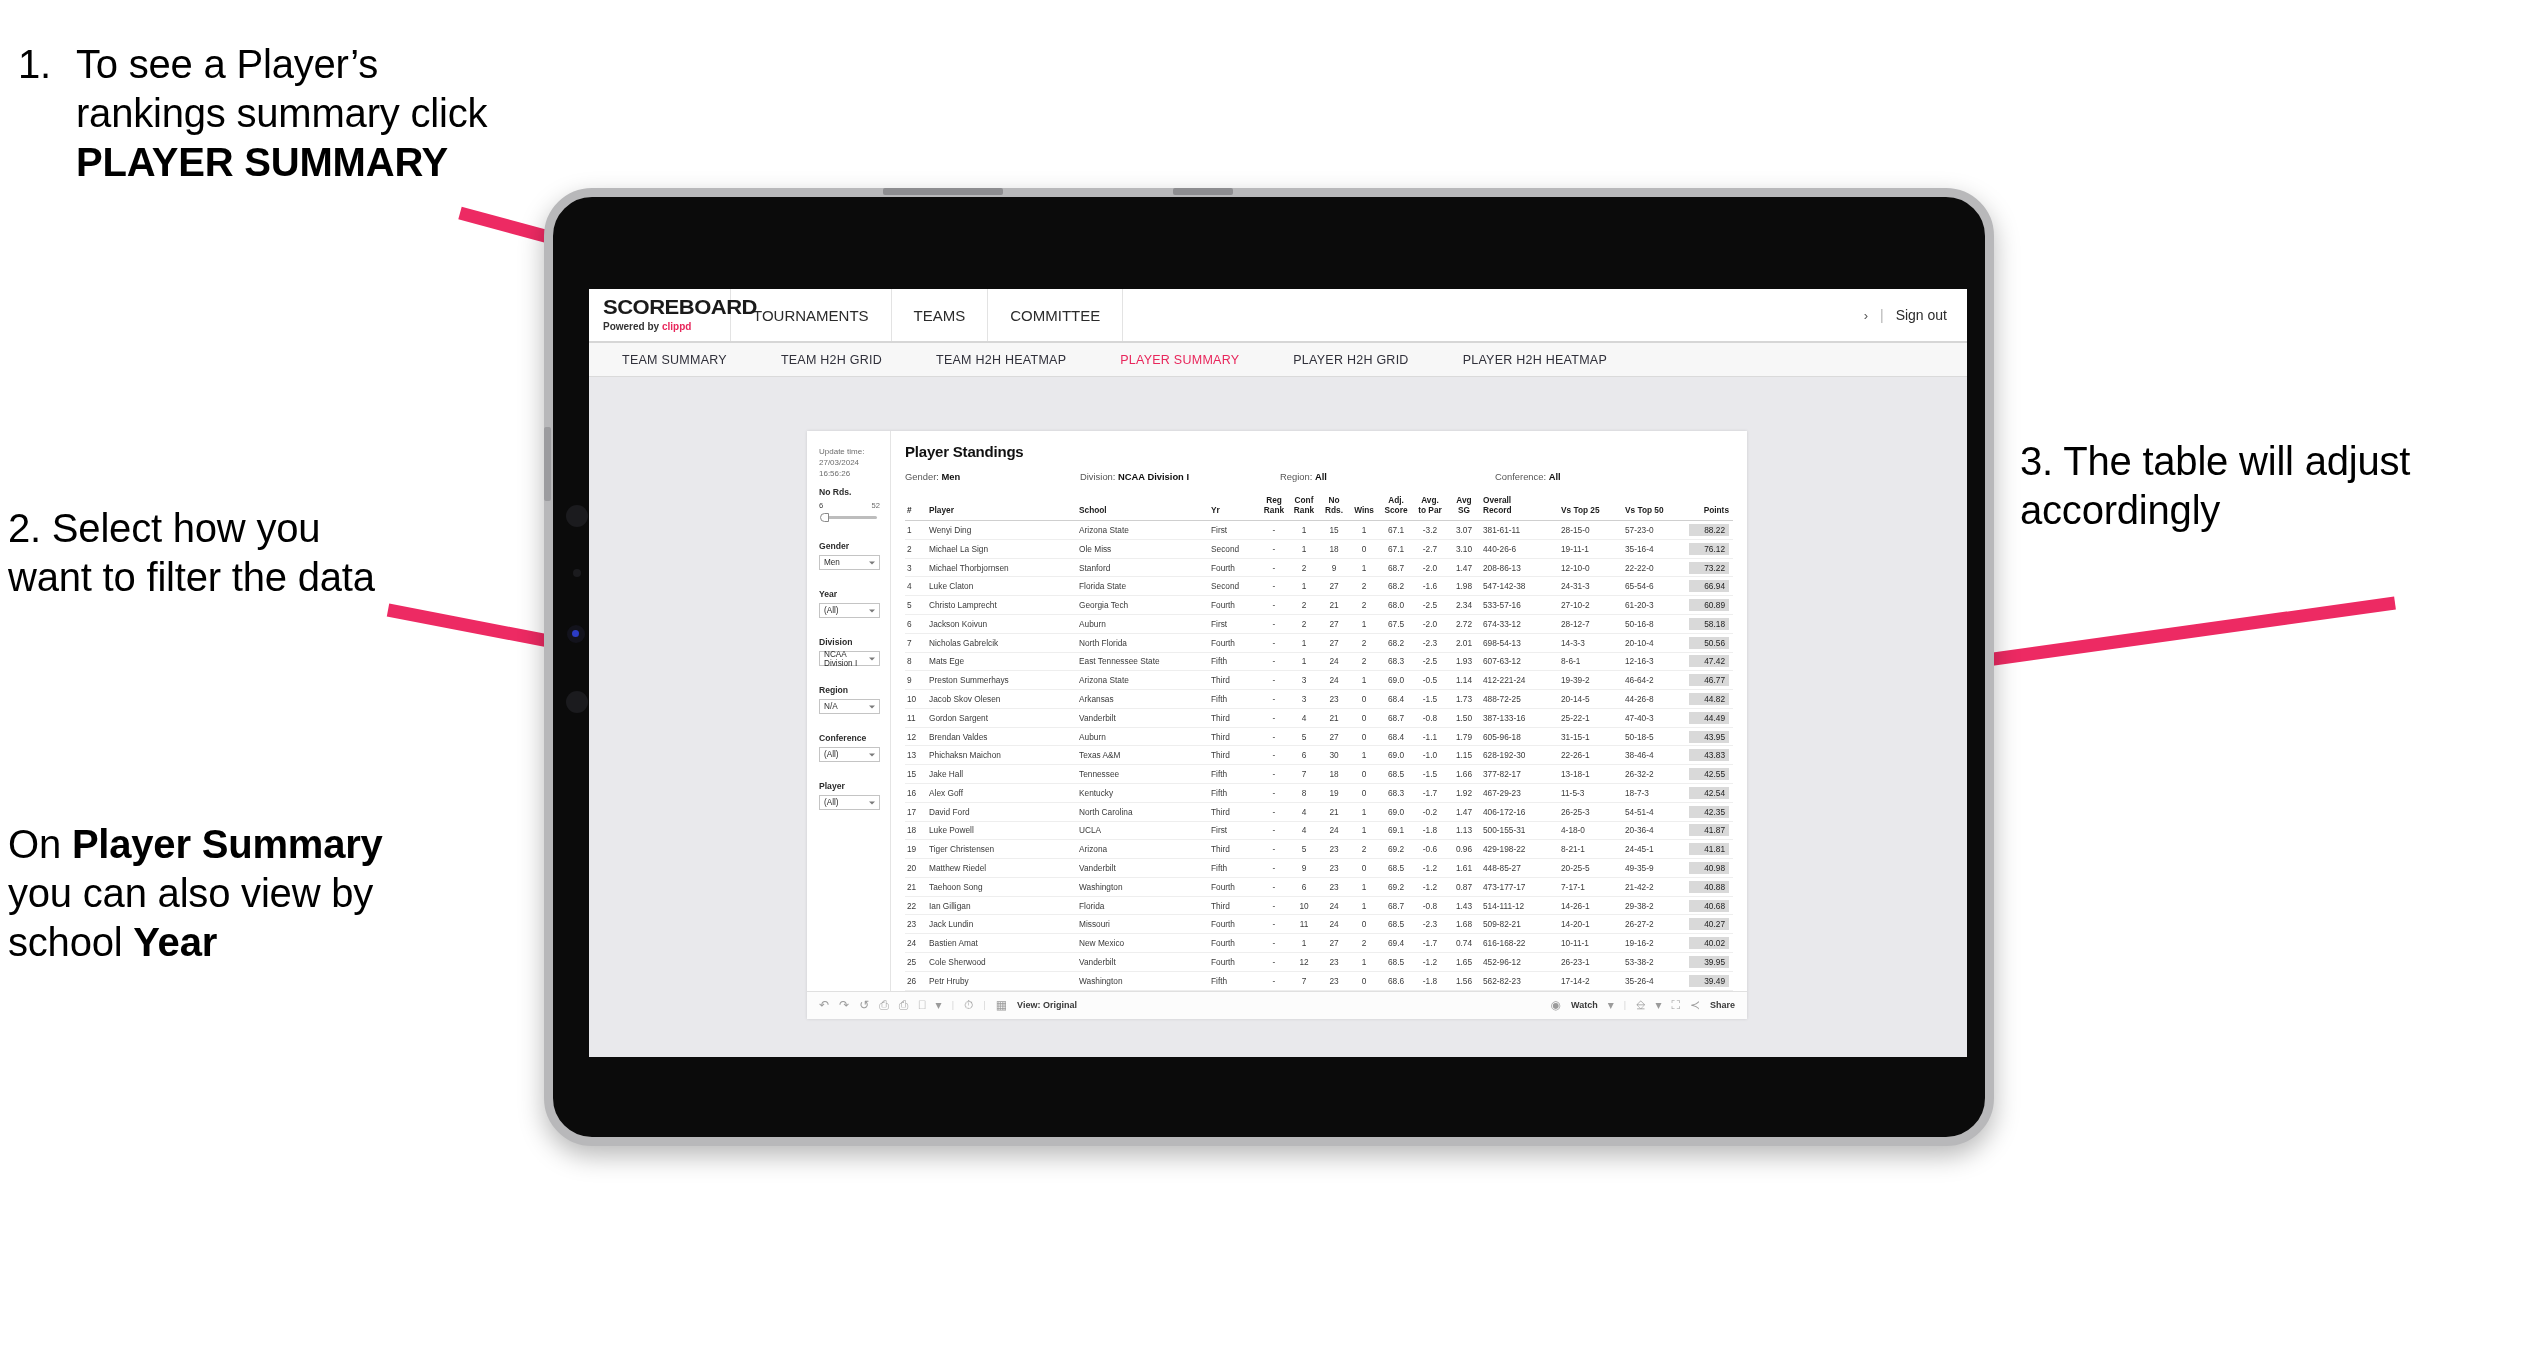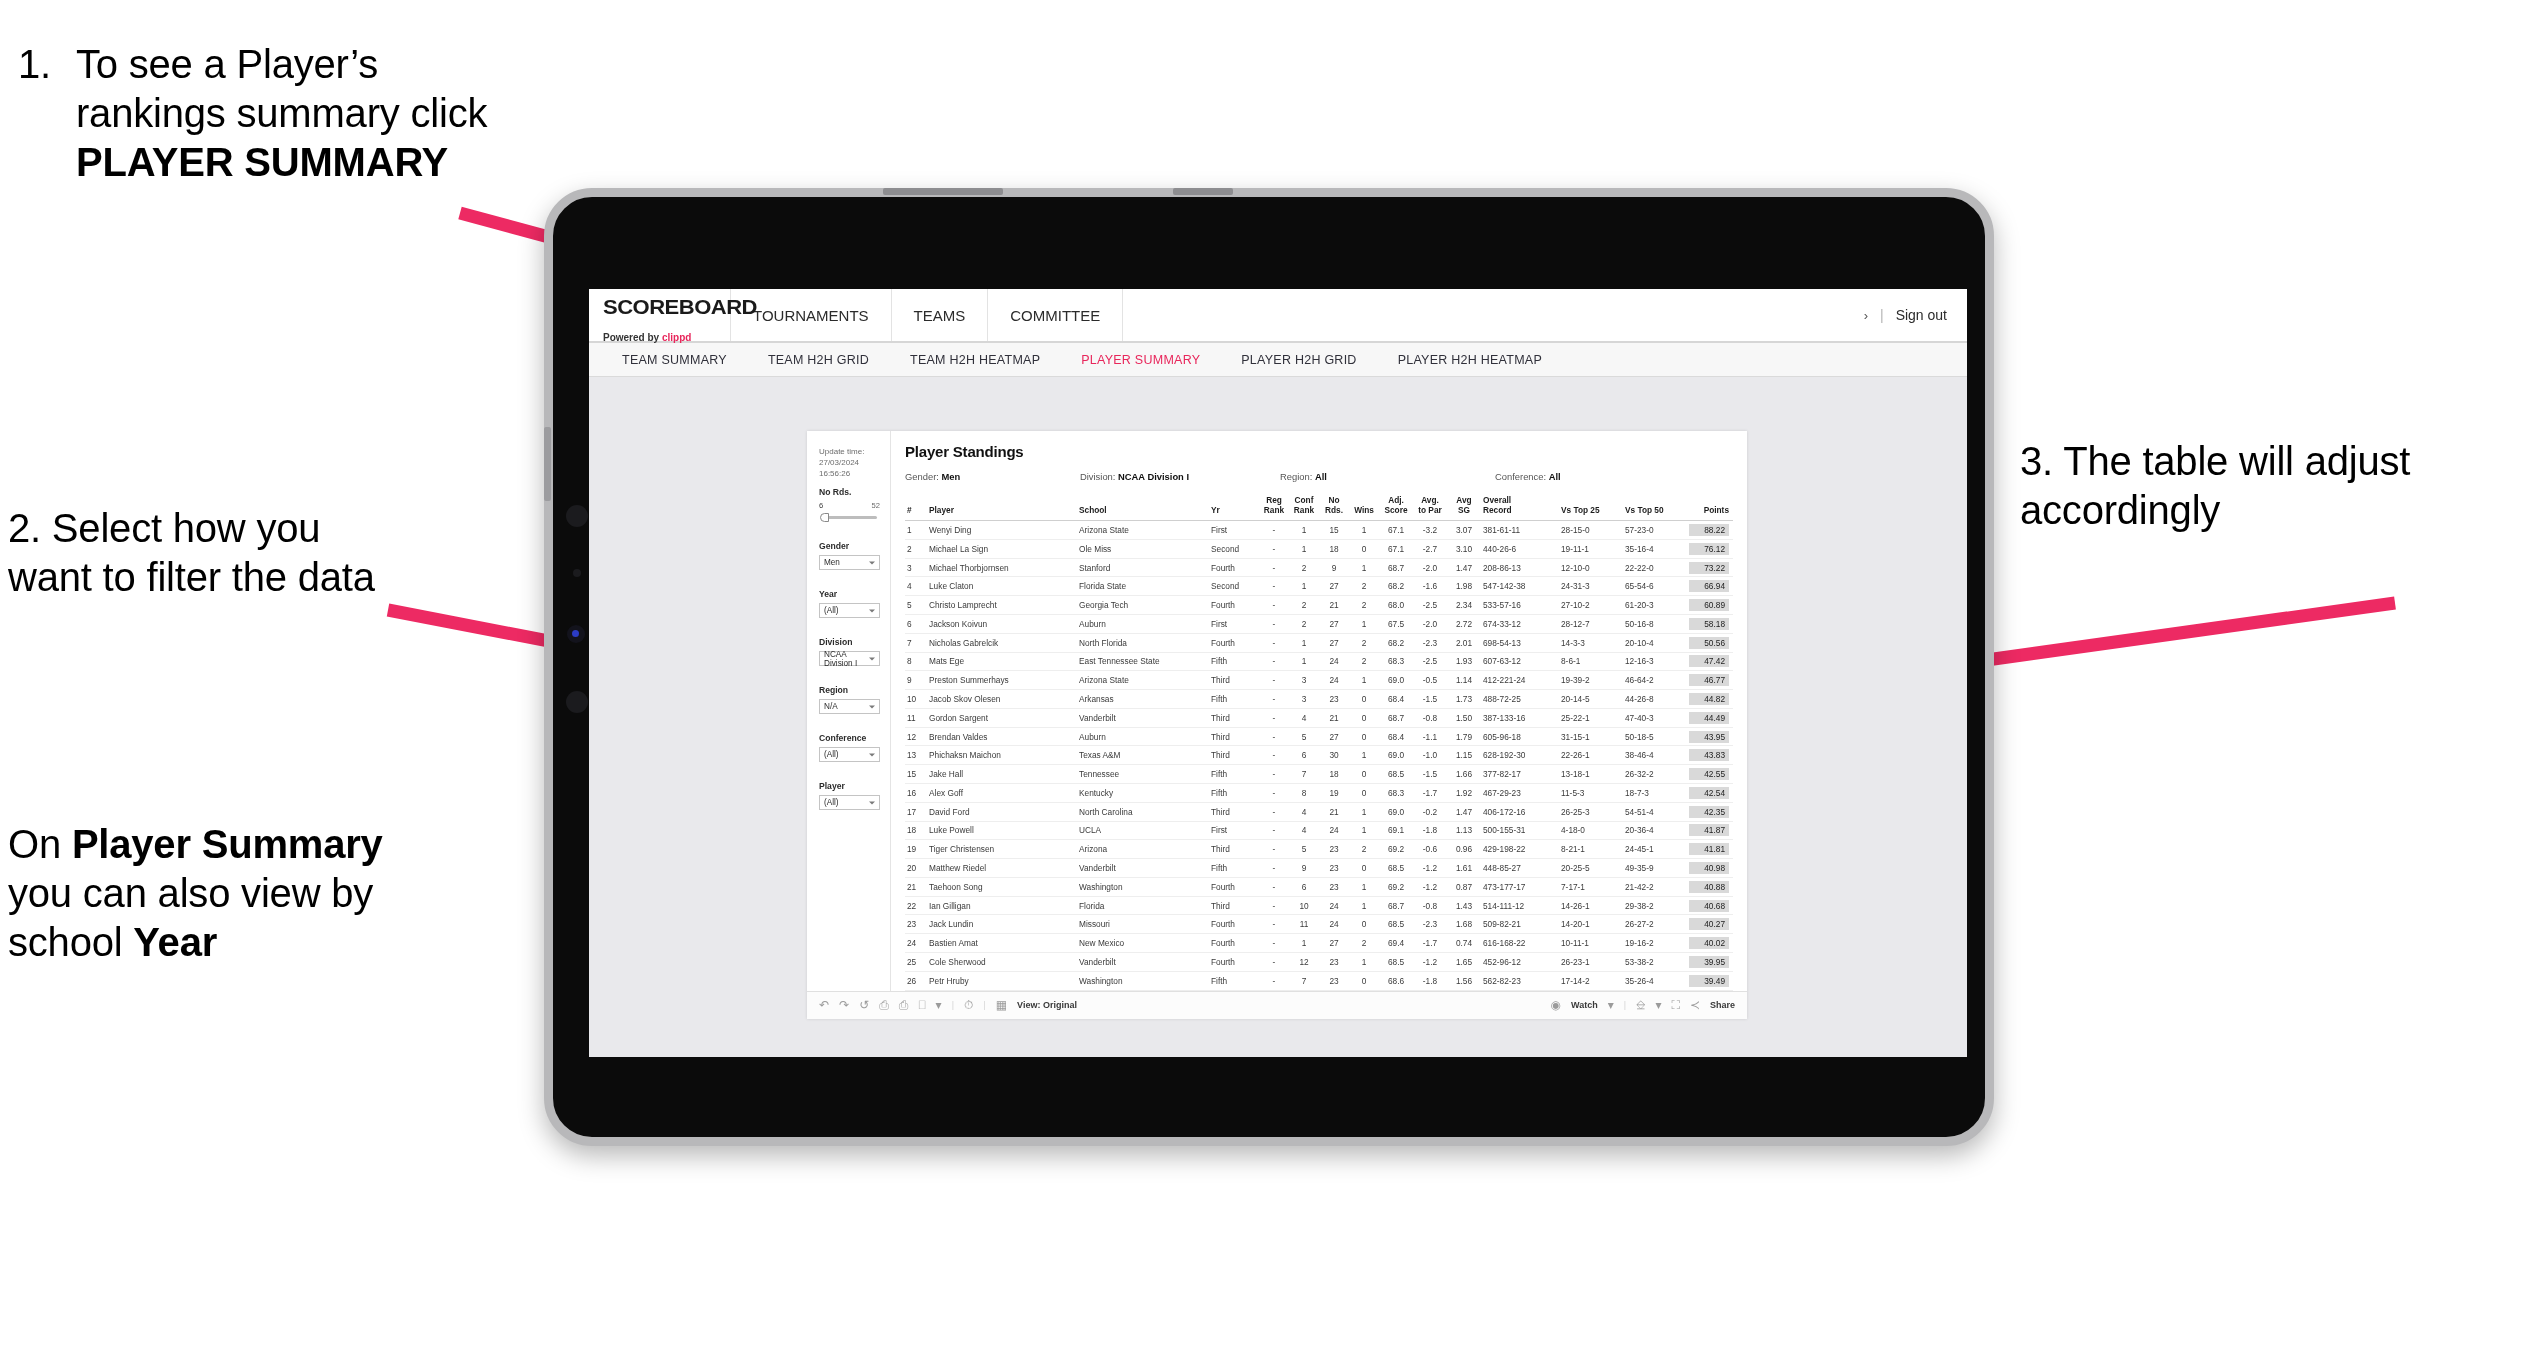--- a/index.html
+++ b/index.html
@@ -81,21 +81,21 @@
     font-size: 21px;
     letter-spacing: -0.5px;
     color: #1a1a1a;
     line-height: 1;
     transform: scaleX(1.05);
     transform-origin: left;
   }
   #brand-sub {
     font-size: 10px;
     color: #333;
-    margin-top: 15px;
+    margin-top: 4px;
     font-weight: 600;
   }
   #brand-sub .pink { color: #e8265b; font-weight: 700; }
 
   .top-nav-item {
     display: flex; align-items: center;
     padding: 0 22px;
     font-size: 15px;
     color: #2b2b2b;
     border-right: 1px solid #e3e3e3;
@@ -113,21 +113,21 @@
   #chev { color: #555; font-size: 13px; }
 
   
   #tab-bar {
     height: 34px;
     background: #f7f7f7;
     border-bottom: 1px solid #dadada;
     display: flex;
     align-items: center;
     padding-left: 14px;
-    gap: 3px;
+    gap: 16px;
   }
   .tab {
     font-size: 12.5px;
     letter-spacing: 0.25px;
     color: #30303a;
     padding: 0 19px;
     white-space: nowrap;
   }
   .tab.active { color: #e8265b; }
 

